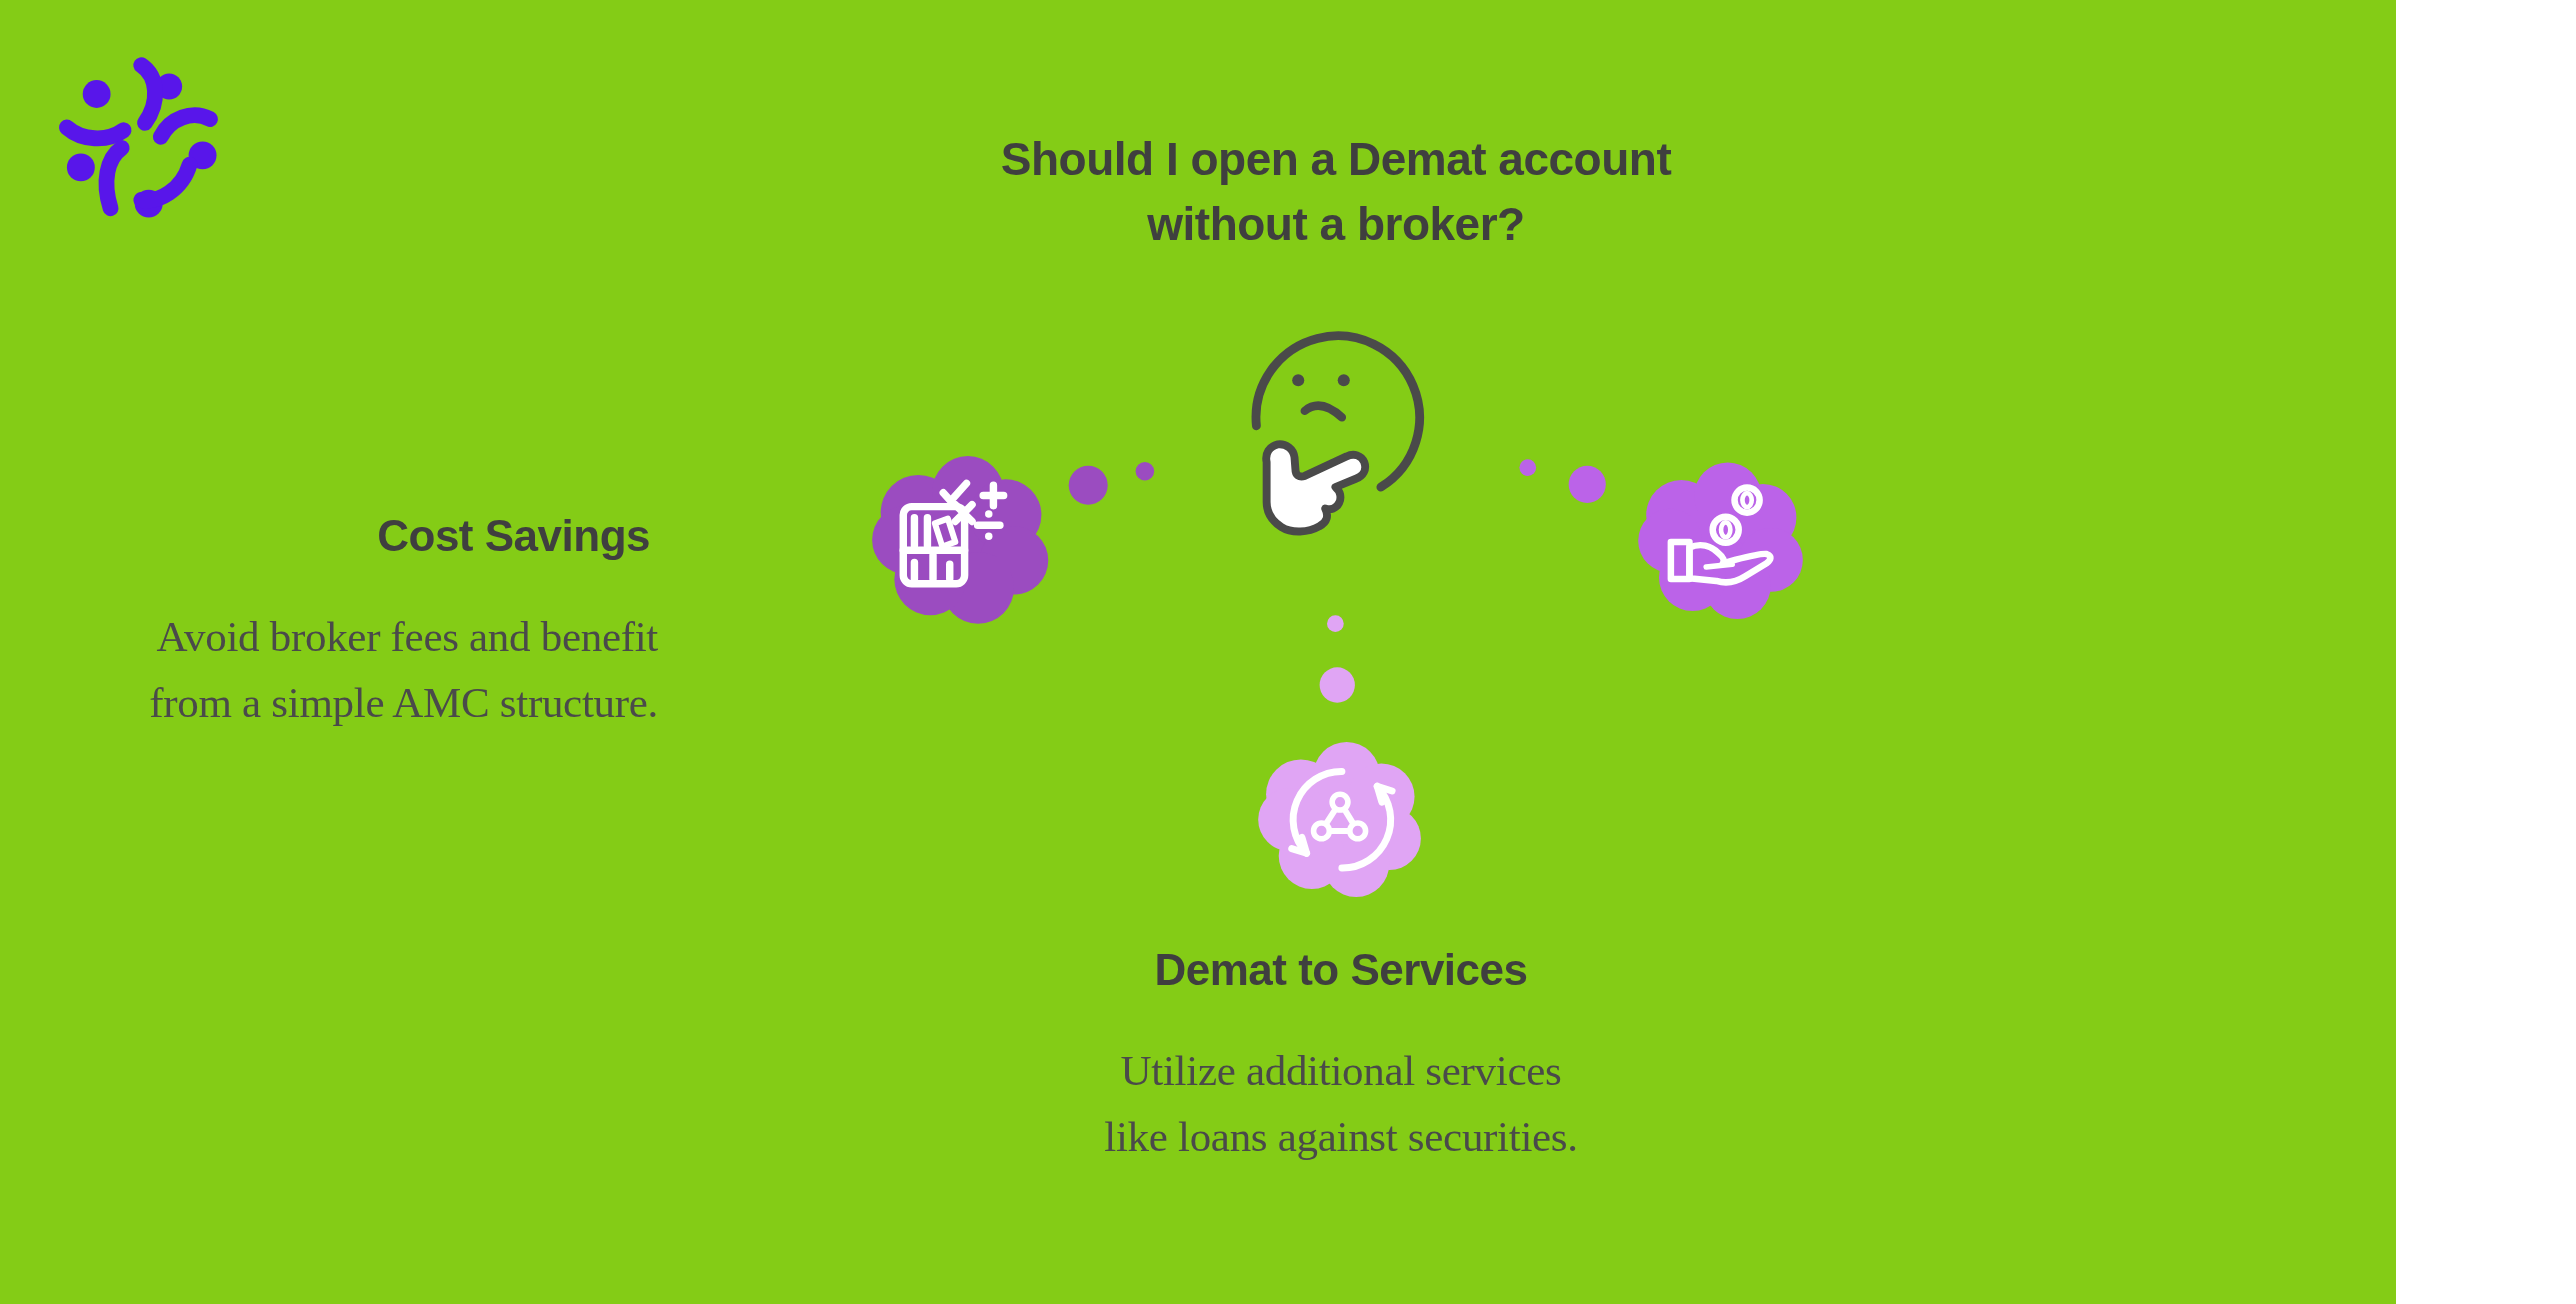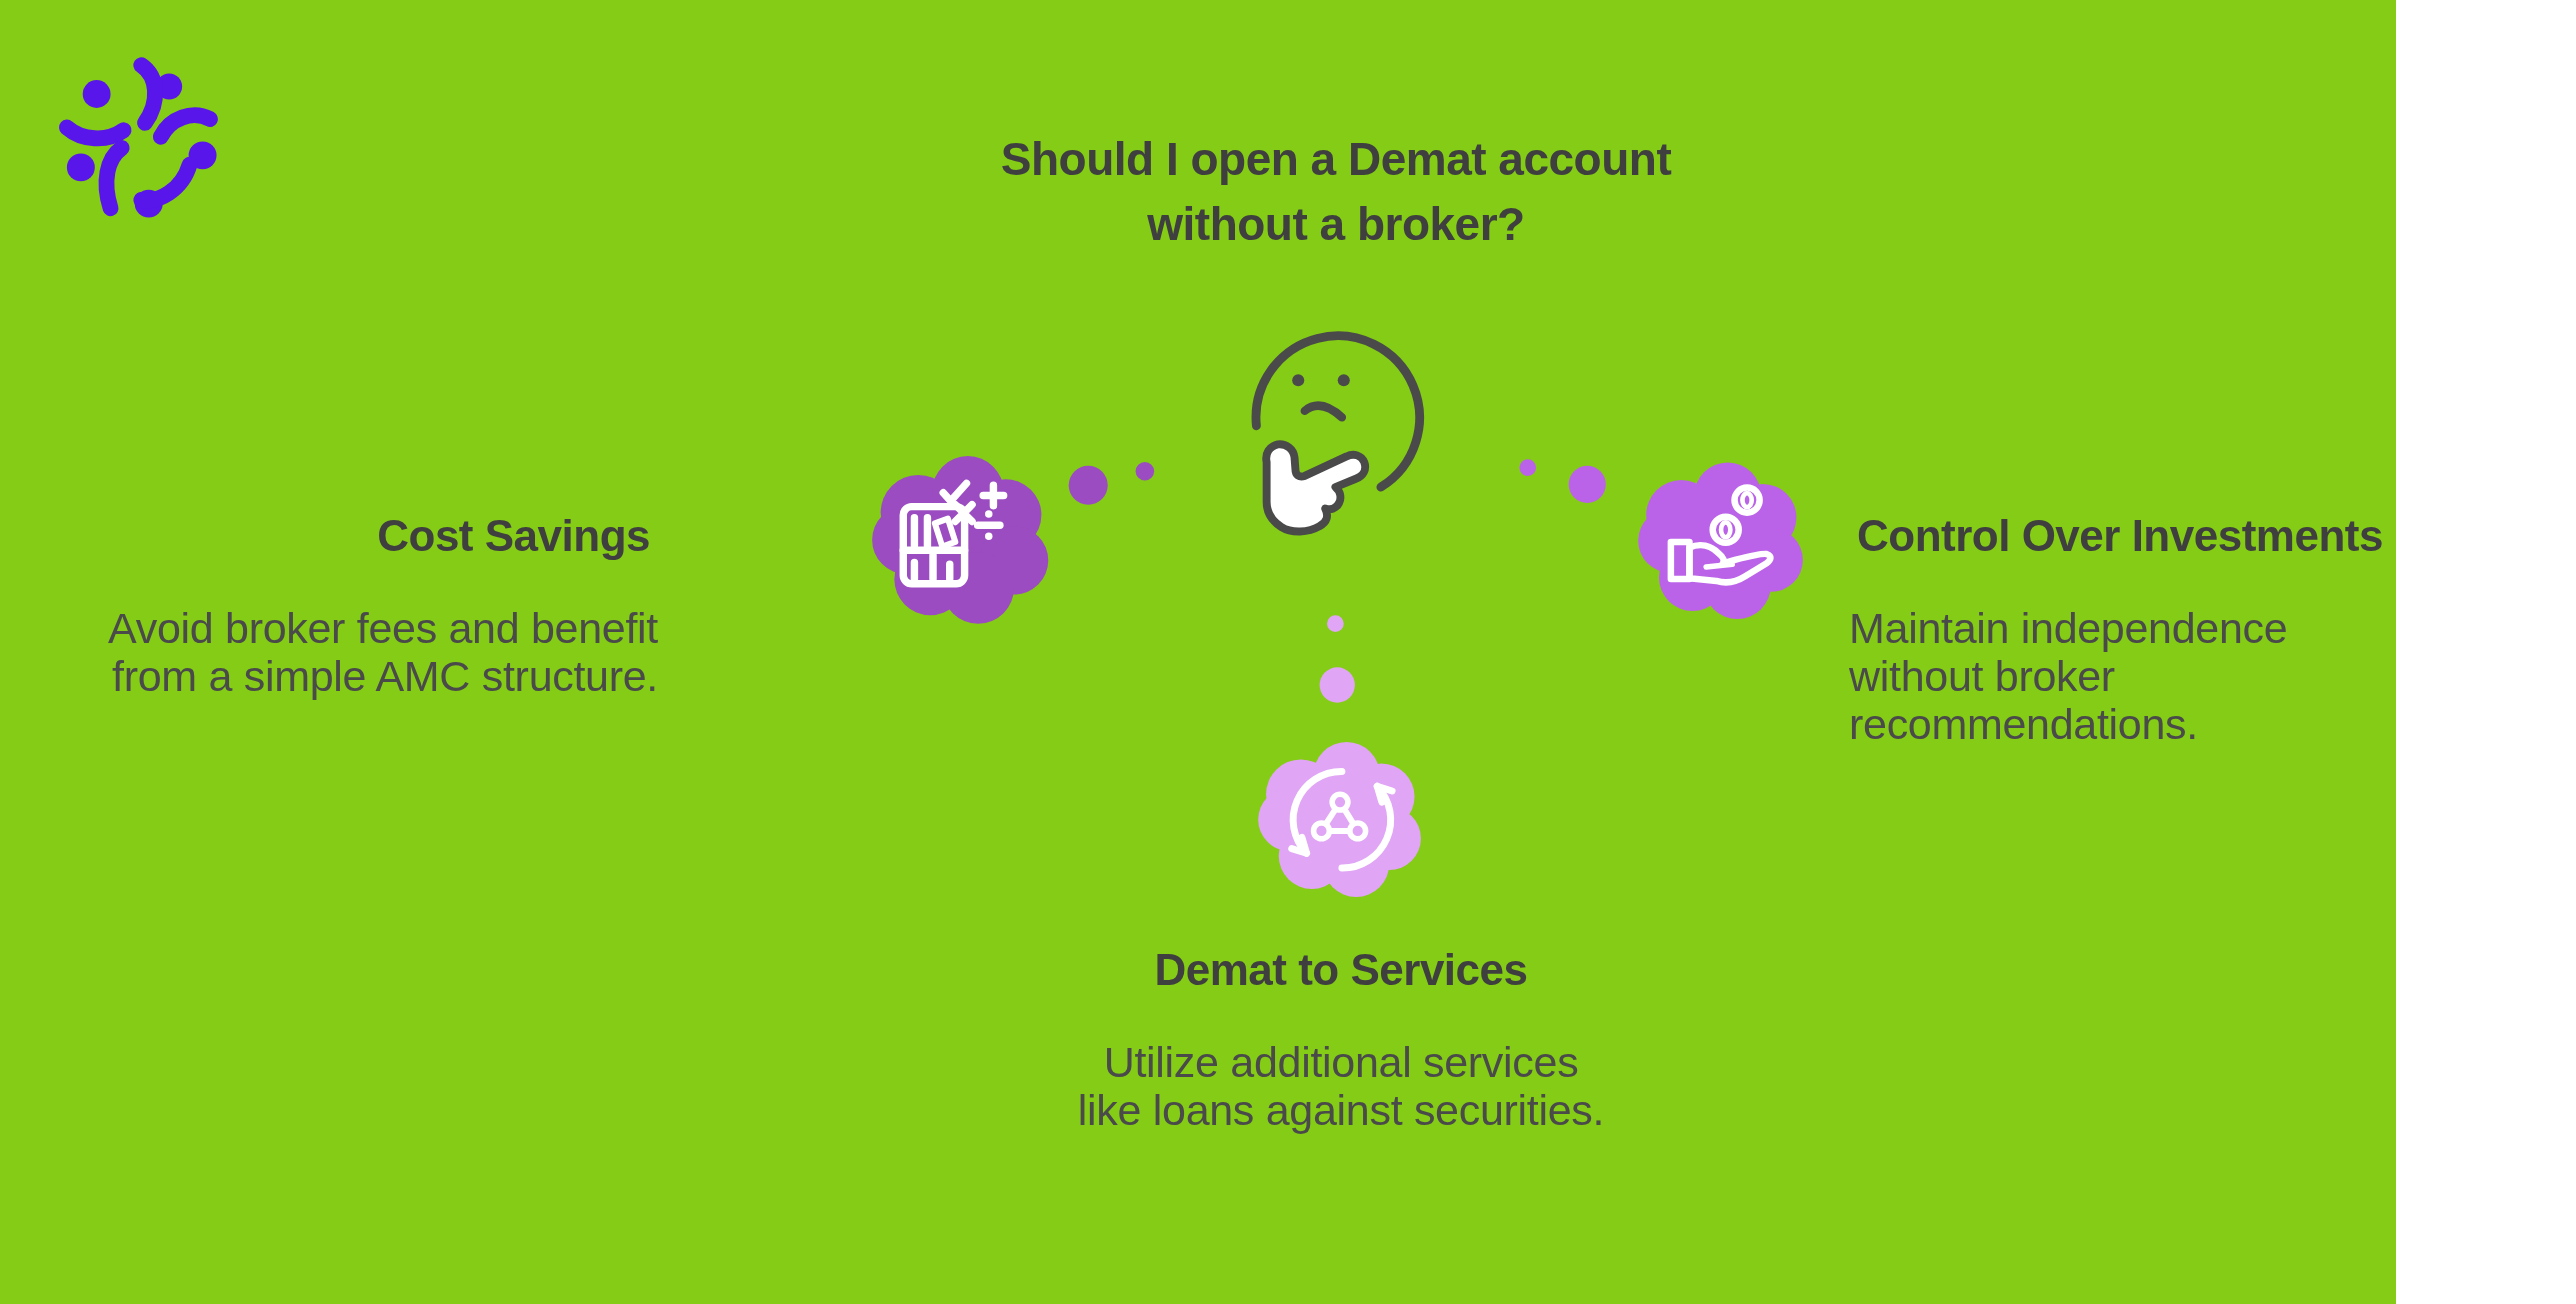--- a/index.html
+++ b/index.html
@@ -15,22 +15,22 @@
     position:absolute;top:127px;left:1336px;transform:translateX(-50%);
     text-align:center;white-space:pre-line;
     font-size:46px;font-weight:bold;line-height:65px;
     color:var(--ink);letter-spacing:-0.5px;
   }
   .sec h2{
     margin:8px;font-size:44px;font-weight:bold;line-height:44px;
     color:var(--ink);letter-spacing:-0.5px;
   }
   .sec p{
-    margin:46px 0 0 0;font-size:43px;line-height:48px;
-    color:var(--bodyink);white-space:pre-line;letter-spacing:-0.3px;
+    margin:46px 0 0 0;font-size:43px;line-height:66px;
+    color:var(--bodyink);white-space:pre-line;letter-spacing:-0.3px;font-family:Liberation Serif, serif;
   }
   .sec{position:absolute;}
   .sec.left{top:506px;right:1738px;text-align:right;}
   .sec.right{top:506px;left:1849px;text-align:left;}
   .sec.bottom{top:940px;left:1341px;transform:translateX(-50%);text-align:center;}
   .stroke-face{stroke:var(--face);fill:none;stroke-linecap:round;stroke-linejoin:round;}
   .icon-stroke{stroke:#ffffff;fill:none;stroke-linecap:round;stroke-linejoin:round;}
 </style>
 </head>
 <body>
@@ -138,26 +138,20 @@
 
   <div class="title">Should I open a Demat account
 without a broker?</div>
 
   <section class="sec left">
     <h2>Cost Savings</h2>
     <p>Avoid broker fees and benefit
 from a simple AMC structure.</p>
   </section>
 
-  <section class="sec right">
-    <h2>Control Over Investments</h2>
-    <p>Maintain independence
-without broker
-recommendations.</p>
-  </section>
 
   <section class="sec bottom">
     <h2>Demat to Services</h2>
     <p>Utilize additional services
 like loans against securities.</p>
   </section>
 
 </div>
 
 

